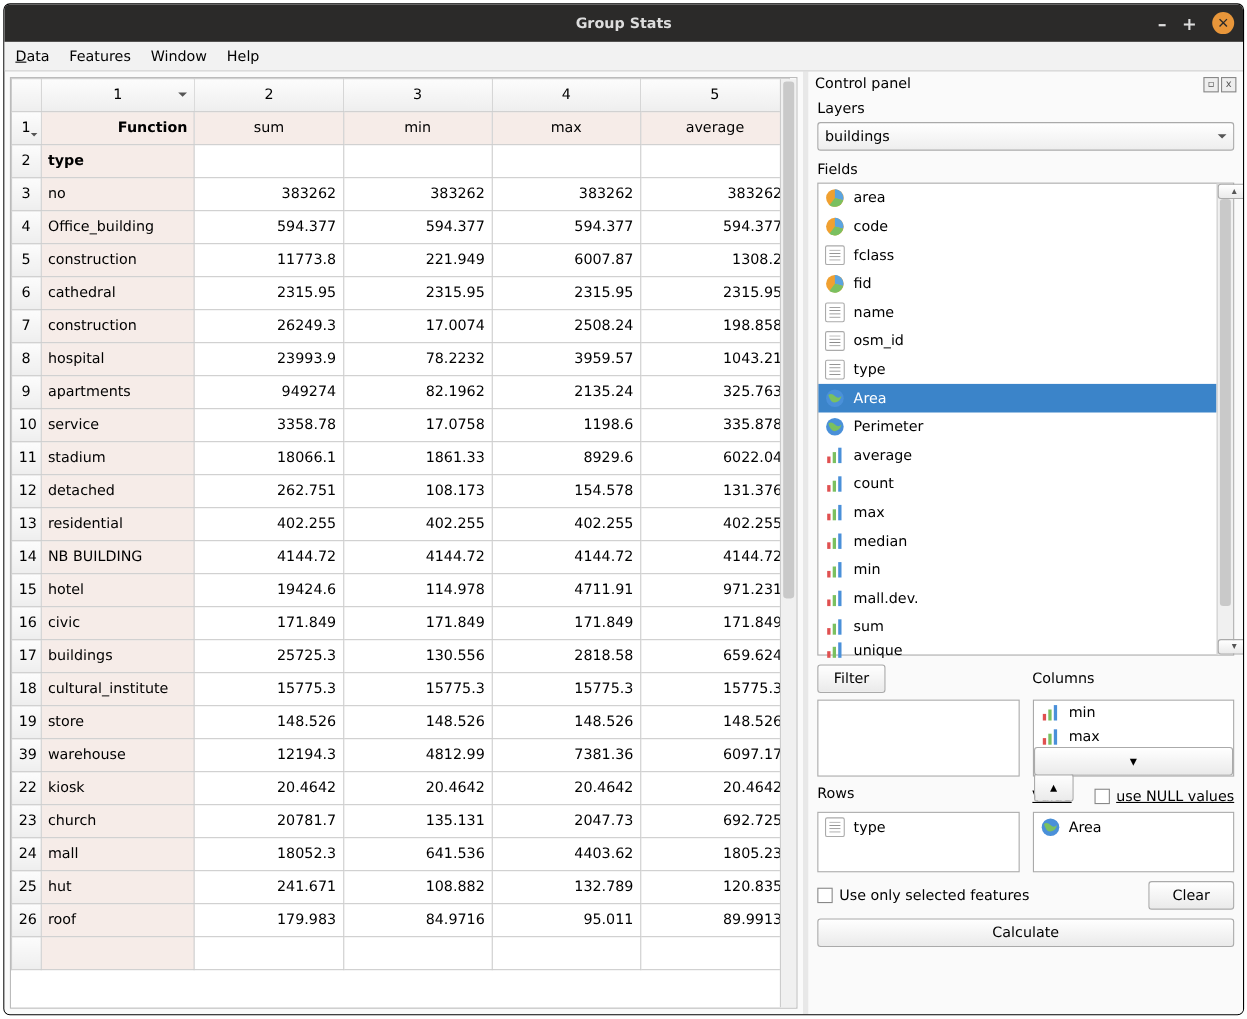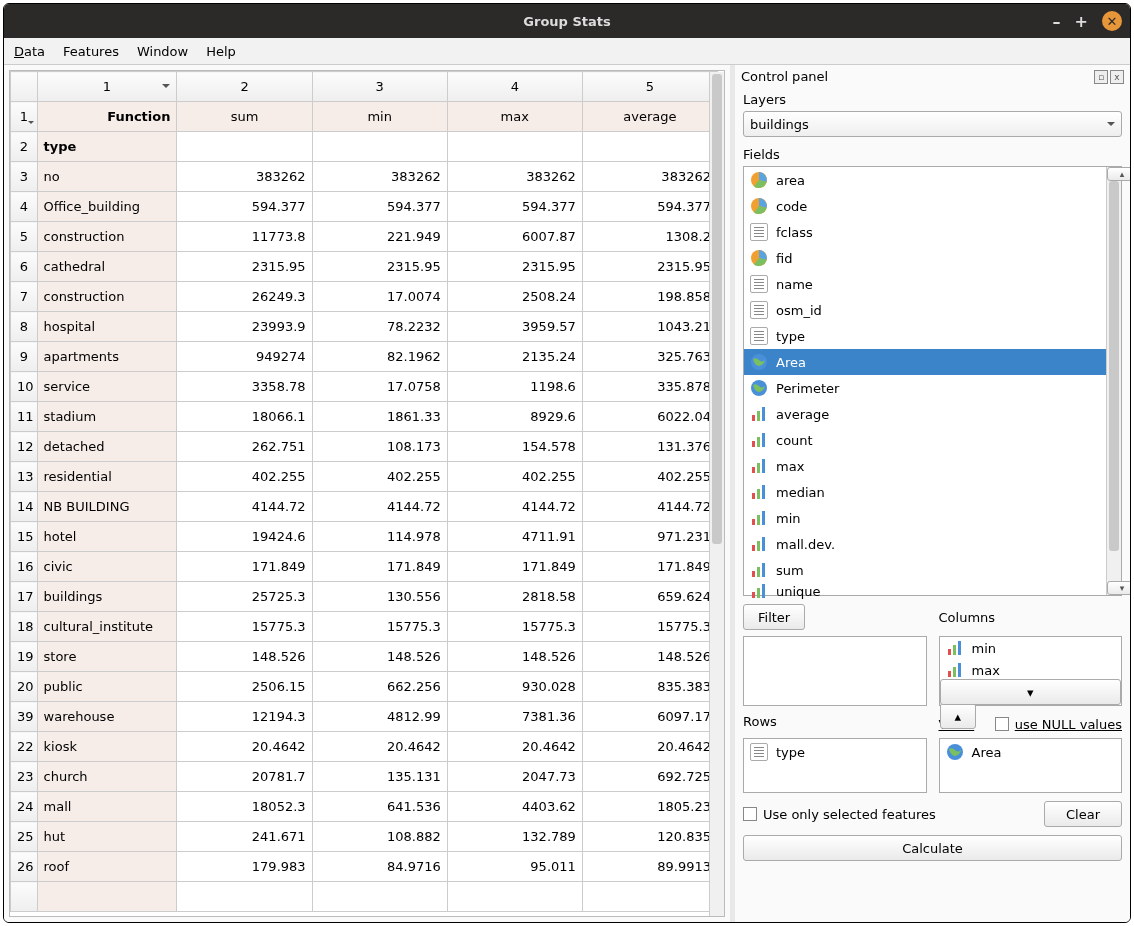--- a/index.html
+++ b/index.html
@@ -259,28 +259,20 @@
                 </tr>
                 <tr>
                   <td class="rownum">19</td>
                   <td class="pink">store</td>
                   <td class="num">148.526</td>
                   <td class="num">148.526</td>
                   <td class="num">148.526</td>
                   <td class="num">148.526</td>
                 </tr>
                 <tr>
-                  <td class="rownum">20</td>
-                  <td class="pink">public</td>
-                  <td class="num">2506.15</td>
-                  <td class="num">662.256</td>
-                  <td class="num">930.028</td>
-                  <td class="num">835.383</td>
-                </tr>
-                <tr>
                   <td class="rownum">39</td>
                   <td class="pink">warehouse</td>
                   <td class="num">12194.3</td>
                   <td class="num">4812.99</td>
                   <td class="num">7381.36</td>
                   <td class="num">6097.17</td>
                 </tr>
                 <tr>
                   <td class="rownum">22</td>
                   <td class="pink">kiosk</td>

